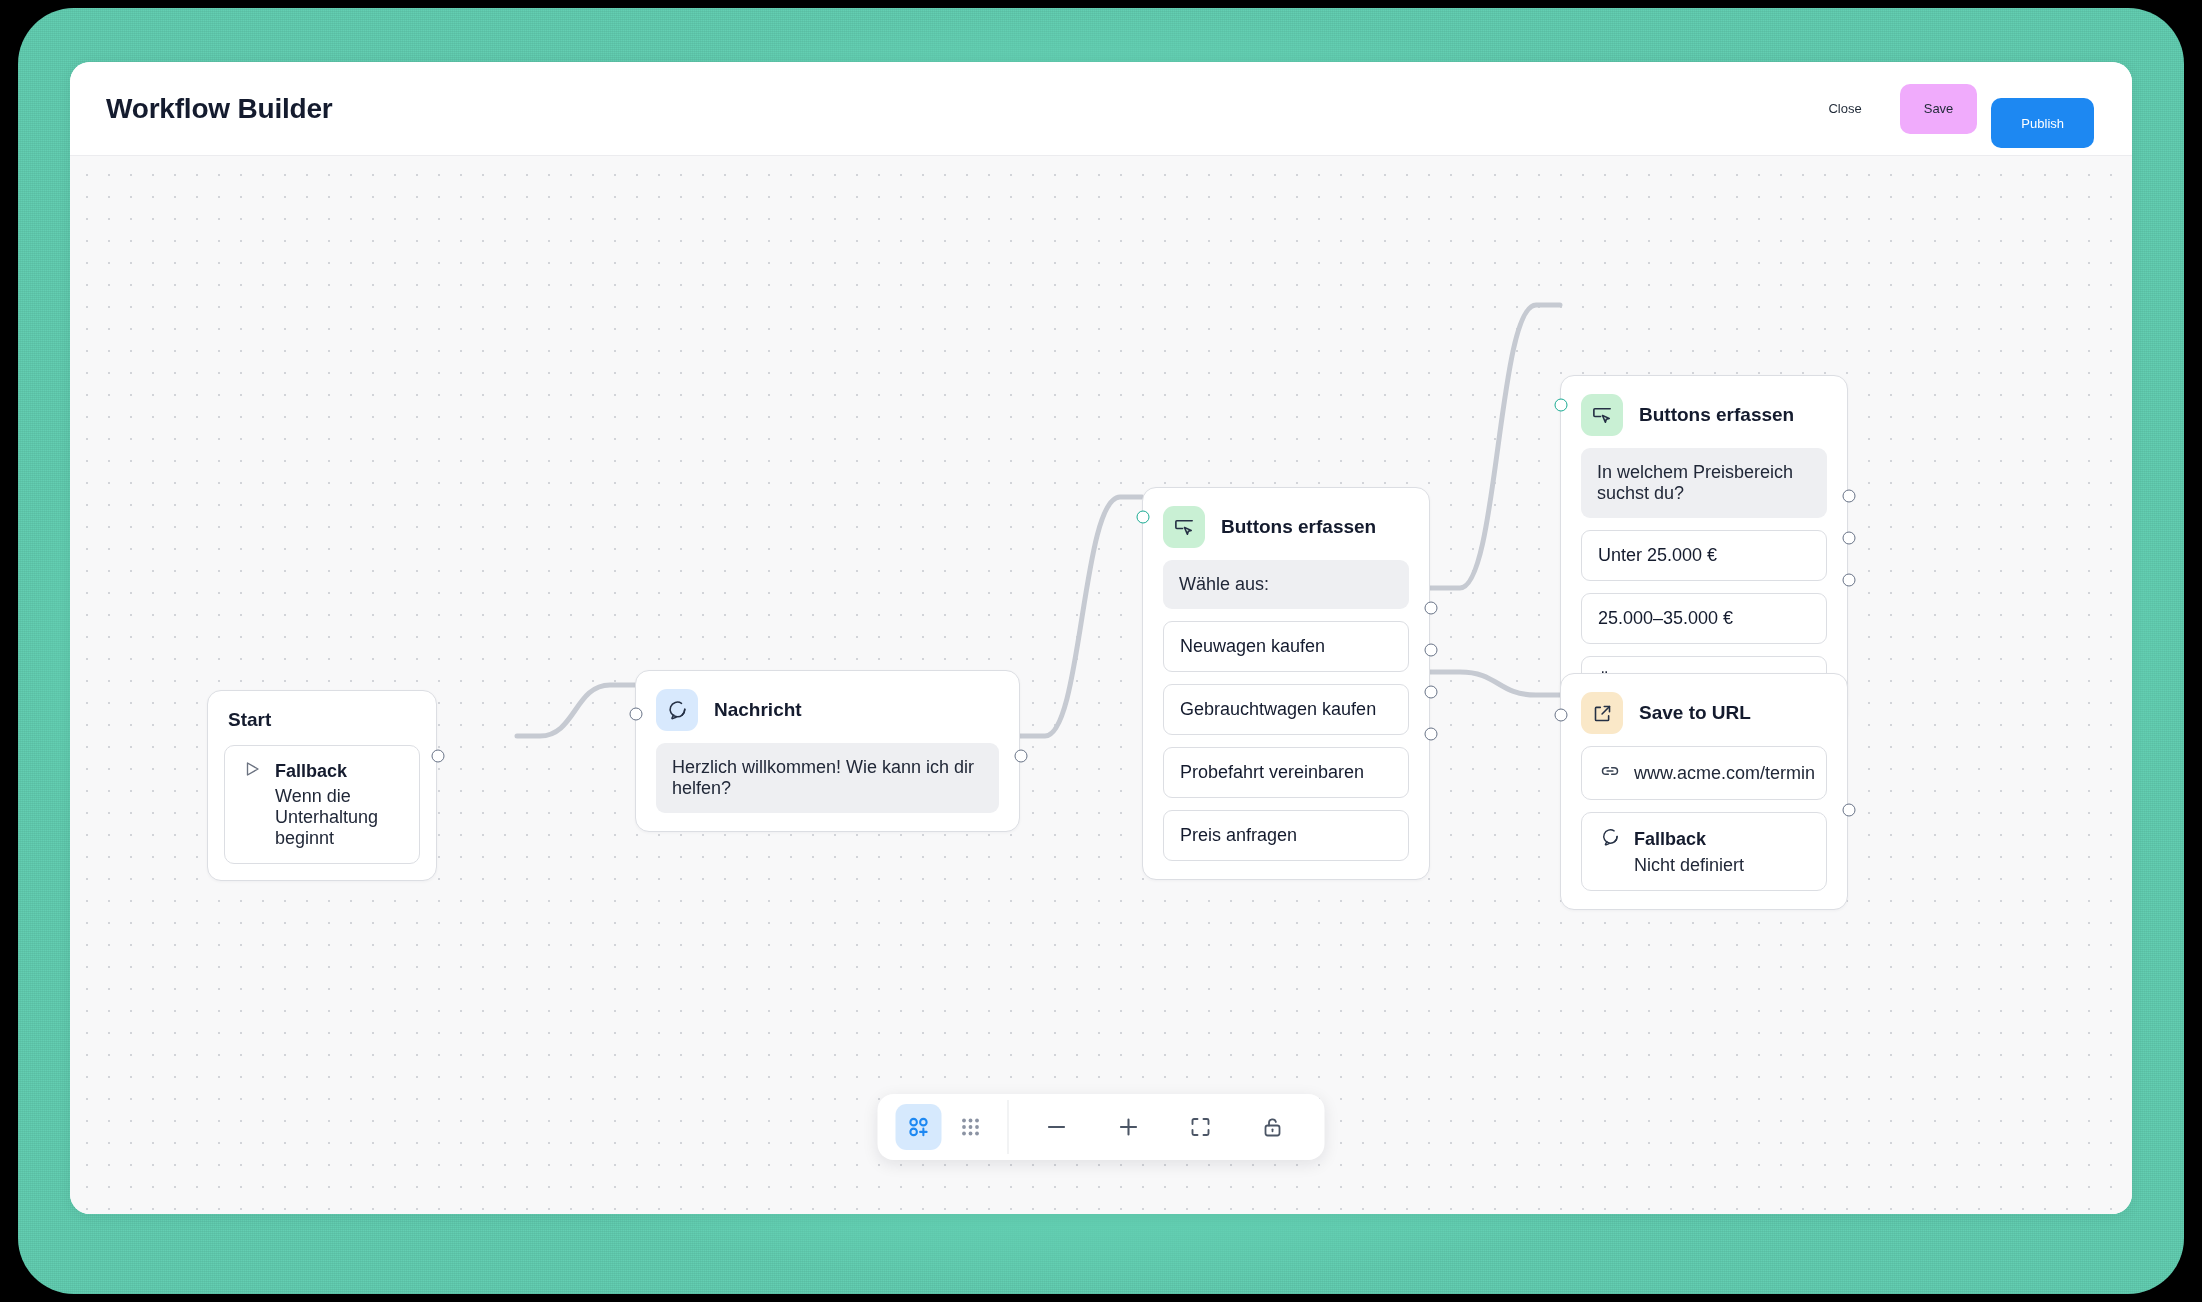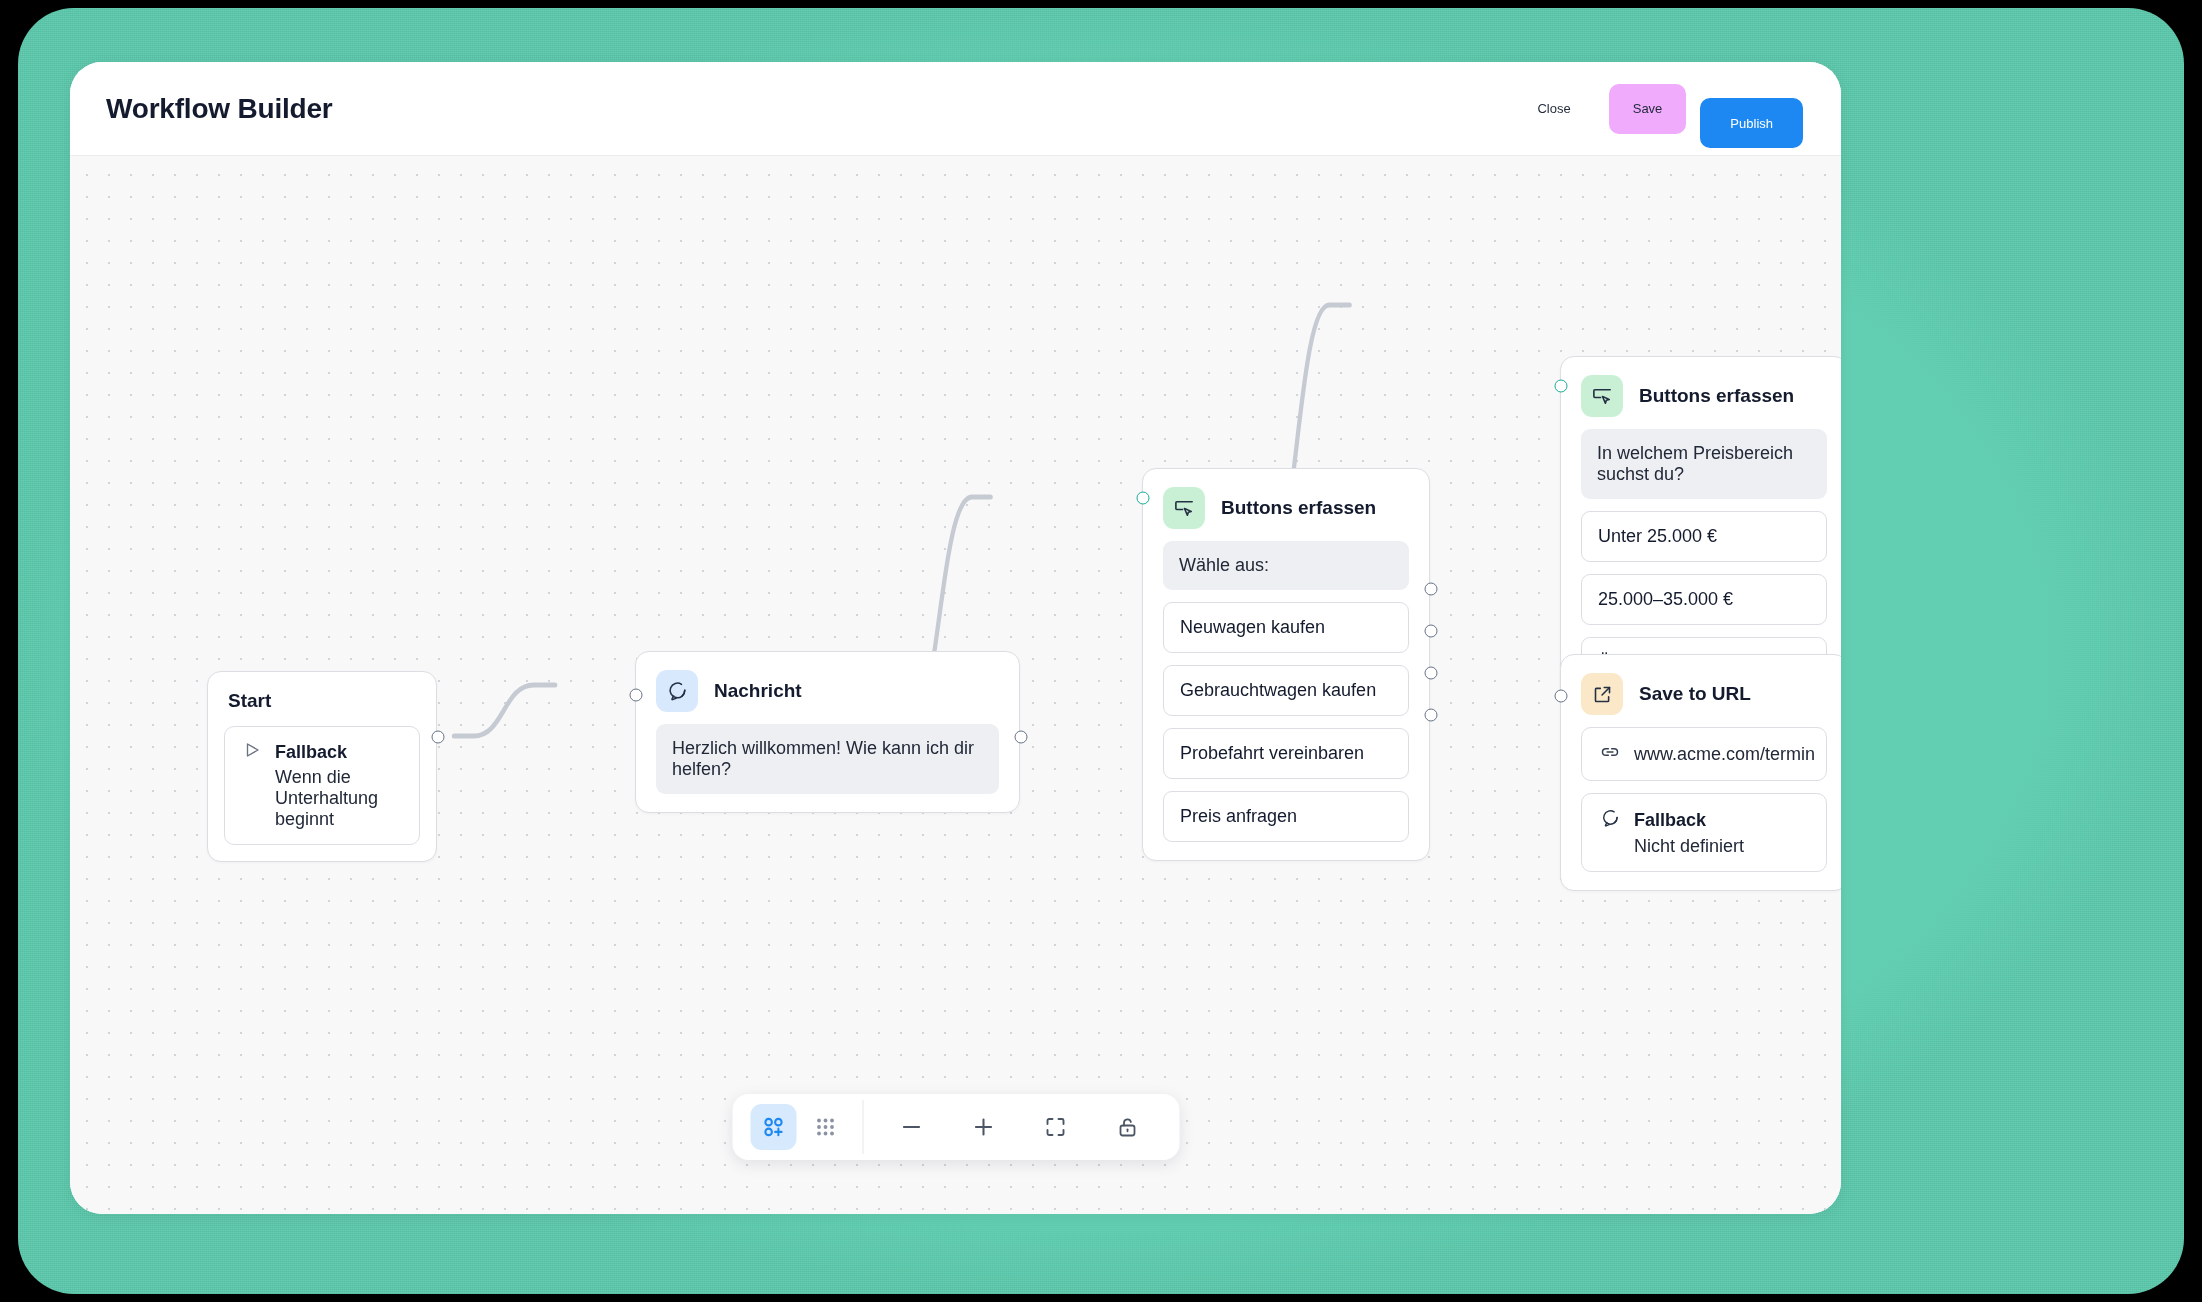--- a/index.html
+++ b/index.html
@@ -36,23 +36,23 @@
     opacity: .22;
     pointer-events: none;
     -webkit-mask-image: radial-gradient(closest-side, transparent 86%, #000 100%);
             mask-image: radial-gradient(closest-side, transparent 86%, #000 100%);
   }
 
   
   #window {
     position: absolute;
     left: 70px; top: 62px;
-    width: 1771px; height: 1152px;
+    width: 2062px; height: 1152px;
     background: #ffffff;
-    border-radius: 32px;
+    border-radius: 20px;
     overflow: hidden;
     box-shadow: 0 2px 14px rgba(0,0,0,.06);
   }
 
   
   #header {
     position: absolute;
     left: 0; top: 0;
     width: 100%; height: 94px;
     background: #fff;
@@ -107,20 +107,21 @@
     pointer-events: none;
   }
 
   
   .node {
     position: absolute;
     background: #ffffff;
     border: 1px solid #dcdee3;
     border-radius: 14px;
     box-shadow: 0 1px 3px rgba(16,24,40,.04);
+    margin-top: 19px;
   }
   .node-head {
     display: flex;
     align-items: center;
     gap: 16px;
     padding: 18px 20px 12px 20px;
   }
   .node-icon {
     width: 42px; height: 42px;
     border-radius: 11px;

